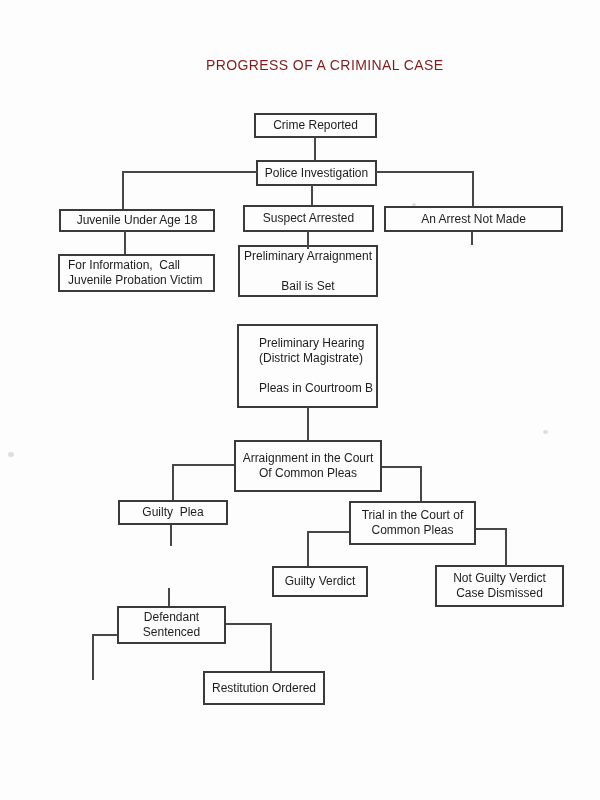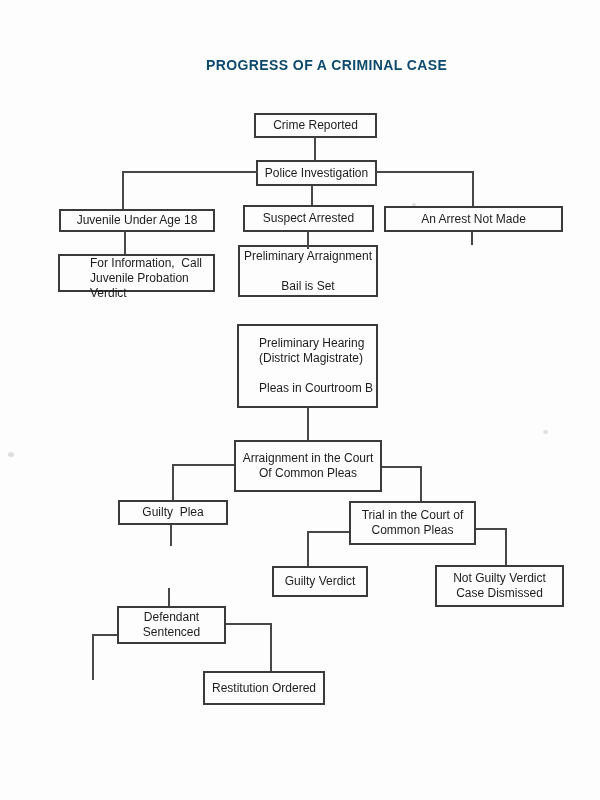--- a/index.html
+++ b/index.html
@@ -4,21 +4,21 @@
 <style>
   html,body{margin:0;padding:0;background:#e8e8e8;}
   .page{
     position:relative;width:600px;height:800px;margin:0 auto;
     background:#fdfdfd;overflow:hidden;
     font-family:"Liberation Sans","DejaVu Sans",sans-serif;
     color:#1d1d1d;
   }
   .title{
     position:absolute;left:206px;top:57px;margin:0;
-    font-size:14px;font-weight:bold;letter-spacing:0.4px;color:#0c4a6e;
+    font-size:14px;font-weight:normal;letter-spacing:0.4px;color:#7f1d1d;
     white-space:nowrap;
   }
   .box{
     position:absolute;box-sizing:border-box;
     border:2px solid #3a3a3a;background:#fdfdfd;
     display:flex;flex-direction:column;justify-content:center;align-items:center;
     font-size:12px;line-height:15px;text-align:left;
   }
   .box .ln{display:block;min-height:15px;white-space:pre-wrap;}
   .box.align-left{align-items:flex-start;text-align:left;}
@@ -45,23 +45,23 @@
   </div>
 
   <div class="box" style="left:243px;top:205px;width:131px;height:27px">
     <span class="ln">Suspect Arrested</span>
   </div>
 
   <div class="box" style="left:384px;top:206px;width:179px;height:26px">
     <span class="ln">An Arrest Not Made</span>
   </div>
 
-  <div class="box align-left" style="left:58px;top:254px;width:157px;height:38px;padding-left:30px">
+  <div class="box align-left" style="left:58px;top:254px;width:157px;height:38px;padding-left:8px">
     <span class="ln">For Information,  Call</span>
-    <span class="ln">Juvenile Probation Verdict</span>
+    <span class="ln">Juvenile Probation Victim</span>
   </div>
 
   <div class="box" style="left:238px;top:245px;width:140px;height:52px">
     <span class="ln">Preliminary Arraignment</span>
     <span class="ln"></span>
     <span class="ln">Bail is Set</span>
   </div>
 
 
   <div class="box align-left" style="left:237px;top:324px;width:141px;height:84px;padding-left:20px">

